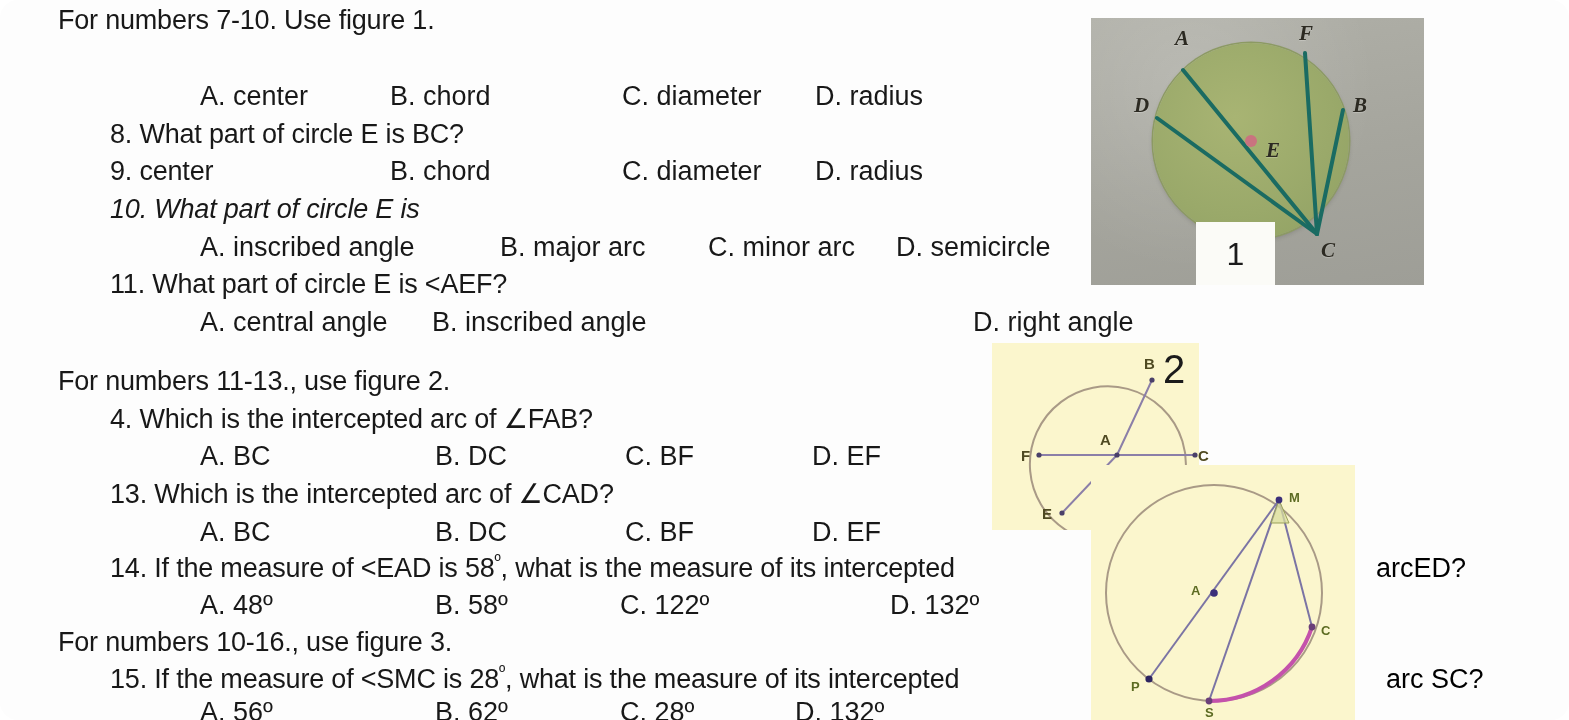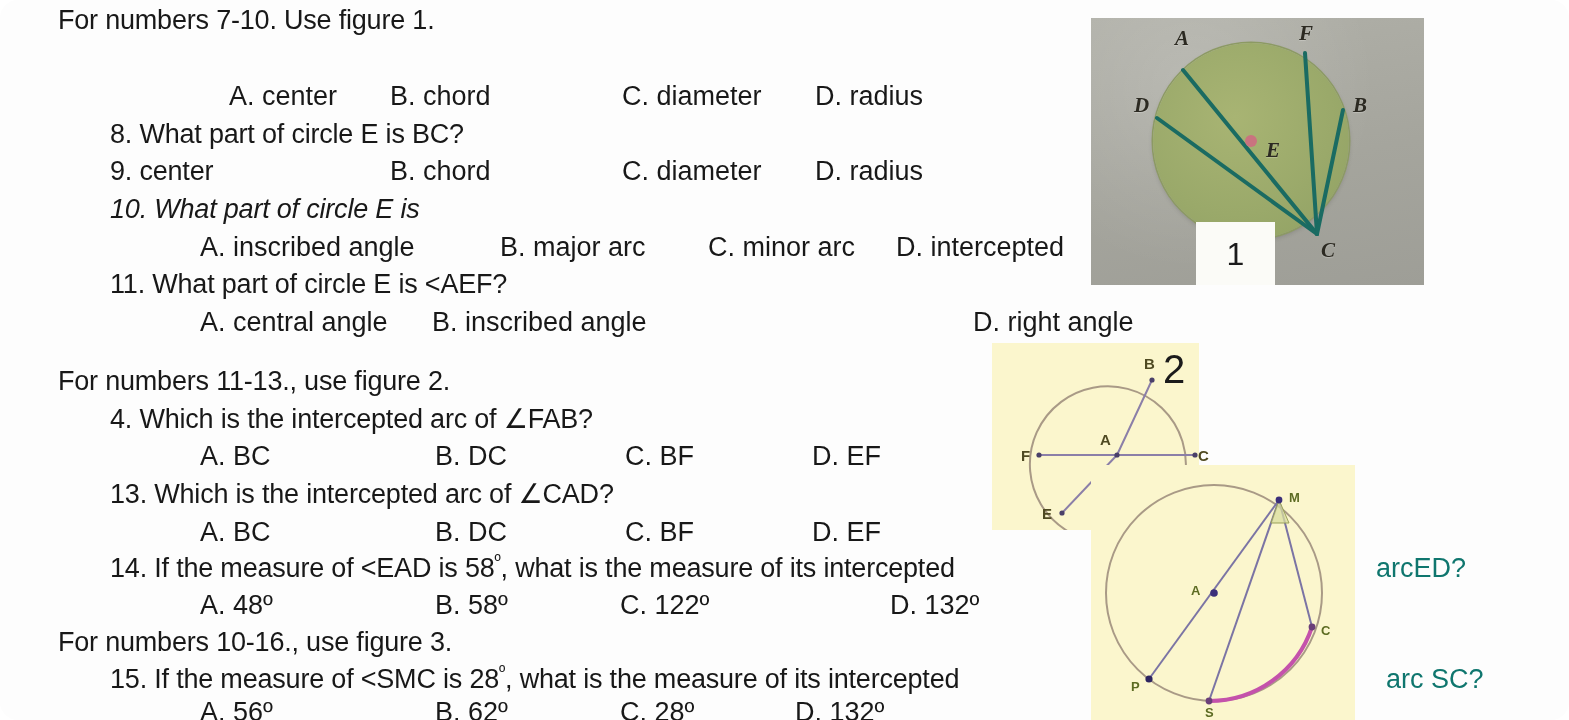--- a/index.html
+++ b/index.html
@@ -34,21 +34,21 @@
     white-space: nowrap;
     font-size: 27px;
     line-height: 30px;
     color: #181818;
   }
   .deg { font-size: 17px; vertical-align: super; line-height: 0; }
   .tail {
     position: absolute;
     white-space: nowrap;
     font-size: 27px;
-    color: #0f766e;
+    color: #000000;
   }
 
   
   #fig1 {
     position: absolute;
     left: 1091px;
     top: 18px;
     width: 333px;
     height: 267px;
     background: #a9a9a1;
@@ -134,38 +134,38 @@
   .f3label { font-size: 13px; color: #5c6b22; }
 </style>
 </head>
 <body>
 
 <div id="page">
 
   <div class="tline head" style="left:58px; top:5px;">For numbers 7-10. Use figure 1.</div>
 
 
-  <div class="opt" style="left:200px; top:81px;margin-left:29px;">A.  center</div>
+  <div class="opt" style="left:200px; top:81px;">A.  center</div>
   <div class="opt" style="left:390px; top:81px;">B. chord</div>
   <div class="opt" style="left:622px; top:81px;">C. diameter</div>
   <div class="opt" style="left:815px; top:81px;">D. radius</div>
 
   <div class="tline" style="left:110px; top:119px;">8.  What part of circle E is BC?</div>
 
   <div class="tline" style="left:110px; top:156px;">9.  center</div>
   <div class="opt" style="left:390px; top:156px;">B. chord</div>
   <div class="opt" style="left:622px; top:156px;">C. diameter</div>
   <div class="opt" style="left:815px; top:156px;">D. radius</div>
 
   <div class="tline" style="left:110px; top:194px;font-style:italic;">10. What part of circle E is</div>
 
   <div class="opt" style="left:200px; top:232px;">A.  inscribed angle</div>
   <div class="opt" style="left:500px; top:232px;">B. major arc</div>
   <div class="opt" style="left:708px; top:232px;">C.  minor arc</div>
-  <div class="opt" style="left:896px; top:232px;">D. intercepted</div>
+  <div class="opt" style="left:896px; top:232px;">D. semicircle</div>
 
   <div class="tline" style="left:110px; top:269px;">11. What part of circle E is &lt;AEF?</div>
 
   <div class="opt" style="left:200px; top:307px;">A.  central angle</div>
   <div class="opt" style="left:432px; top:307px;">B. inscribed angle</div>
   <div class="opt" style="left:973px; top:307px;">D. right angle</div>
 
   <div class="tline head" style="left:58px; top:366px;">For numbers 11-13., use figure 2.</div>
 
   <div class="tline" style="left:110px; top:404px;">4. Which is the intercepted arc of ∠FAB?</div>

